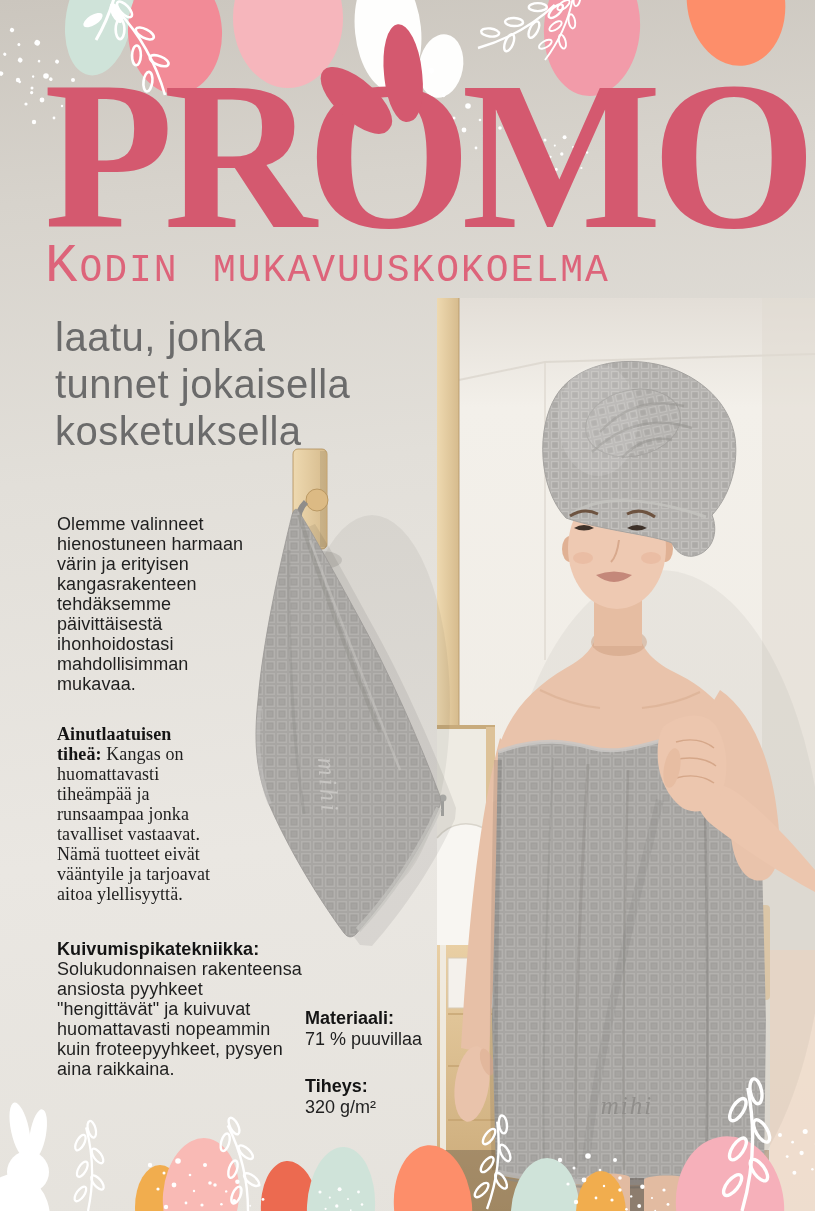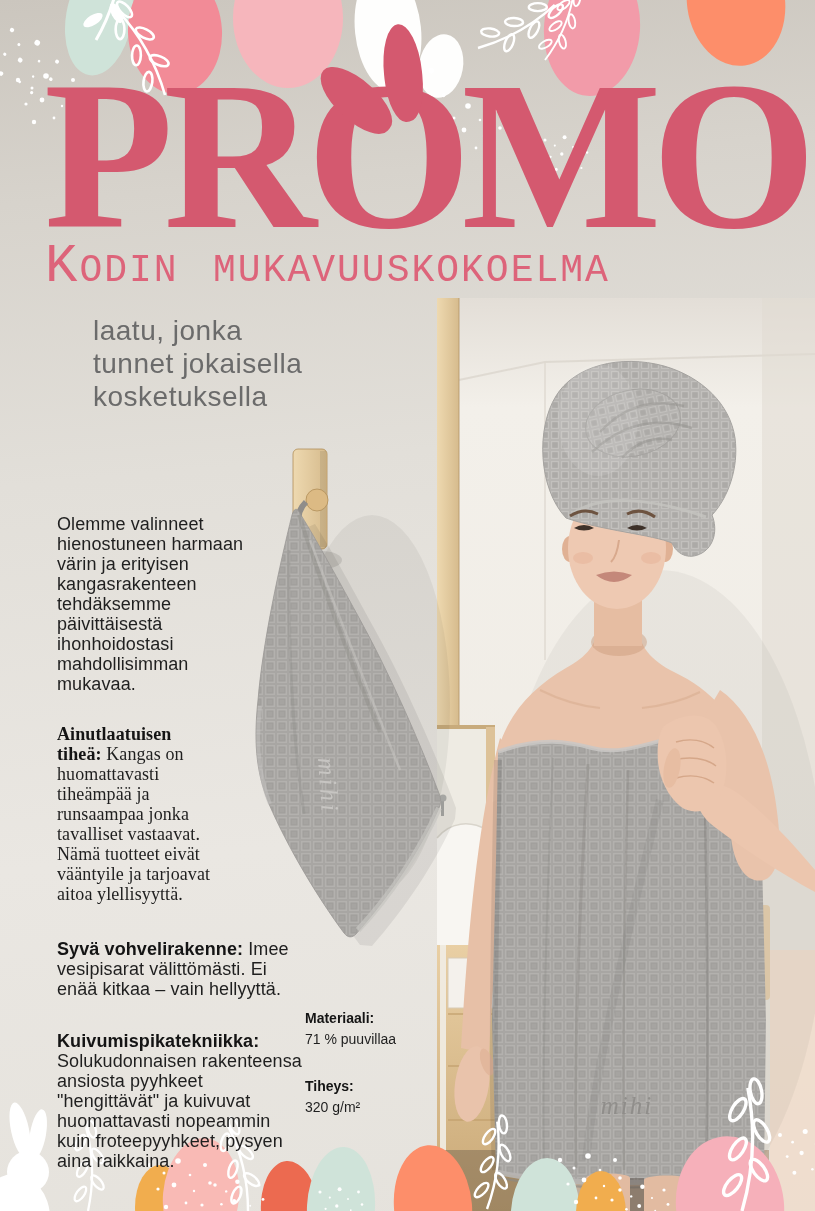--- a/index.html
+++ b/index.html
@@ -18,37 +18,36 @@
   .bunny-ear{position:absolute;background:#d4596f;border-radius:50% 50% 46% 46%;}
   .ear-left{left:336px;top:56px;width:40px;height:88px;transform:rotate(-48deg);}
   .ear-right{left:384px;top:24px;width:38px;height:98px;transform:rotate(-6deg);}
   .promo-subtitle{
     position:absolute;left:45px;top:240px;width:760px;
     font-family:Liberation Mono, monospace;font-variant:small-caps;
     font-size:54px;line-height:1;letter-spacing:2px;color:#dd647a;white-space:nowrap;
   }
   .tagline{
     position:absolute;left:55px;top:314px;
-    font-size:28px;line-height:1.18;letter-spacing:.5px;color:#6b6b6b;
+    font-size:40px;line-height:1.18;letter-spacing:.5px;color:#6b6b6b;
     white-space:pre-line;
-    margin-left:38px;
   }
   .copy{
     position:absolute;left:57px;top:474px;width:262px;
     font-size:18px;line-height:20px;letter-spacing:.1px;color:#1f1f1f;
     white-space:pre-line;
   }
   .copy p{margin:0;}
   .copy p.p1{margin-bottom:10px;}
   .copy p.p2{margin-bottom:15px;font-family:Liberation Serif, serif;}
   .copy p.p3{margin-bottom:12px;}
   .b{font-weight:bold;color:#141414;}
   .specs{
     position:absolute;left:305px;top:1008px;width:140px;
-    font-size:14px;line-height:21px;color:#1f1f1f;
+    font-size:18px;line-height:21px;color:#1f1f1f;
   }
   .specs .sp{margin-top:26px;}
 </style>
 </head>
 <body>
 
 <div class="stage">
 
   <svg width="815" height="1211" viewBox="0 0 815 1211">
     <defs>
@@ -309,23 +308,20 @@
 mukavaa.</span></p>
     <p class="p2"><span class="b">Ainutlaatuisen
 tiheä:</span><span> Kangas on
 huomattavasti
 tiheämpää ja
 runsaampaa jonka
 tavalliset vastaavat.
 Nämä tuotteet eivät
 vääntyile ja tarjoavat
 aitoa ylellisyyttä.</span></p>
-    <p class="p3"><span class="b">Syvä vohvelirakenne:</span><span> Imee
-vesipisarat välittömästi. Ei
-enää kitkaa – vain hellyyttä.</span></p>
     <p><span class="b">Kuivumispikatekniikka:</span><span>
 Solukudonnaisen rakenteensa
 ansiosta pyyhkeet
 "hengittävät" ja kuivuvat
 huomattavasti nopeammin
 kuin froteepyyhkeet, pysyen
 aina raikkaina.</span></p>
   </div>
 
   <div class="specs">

